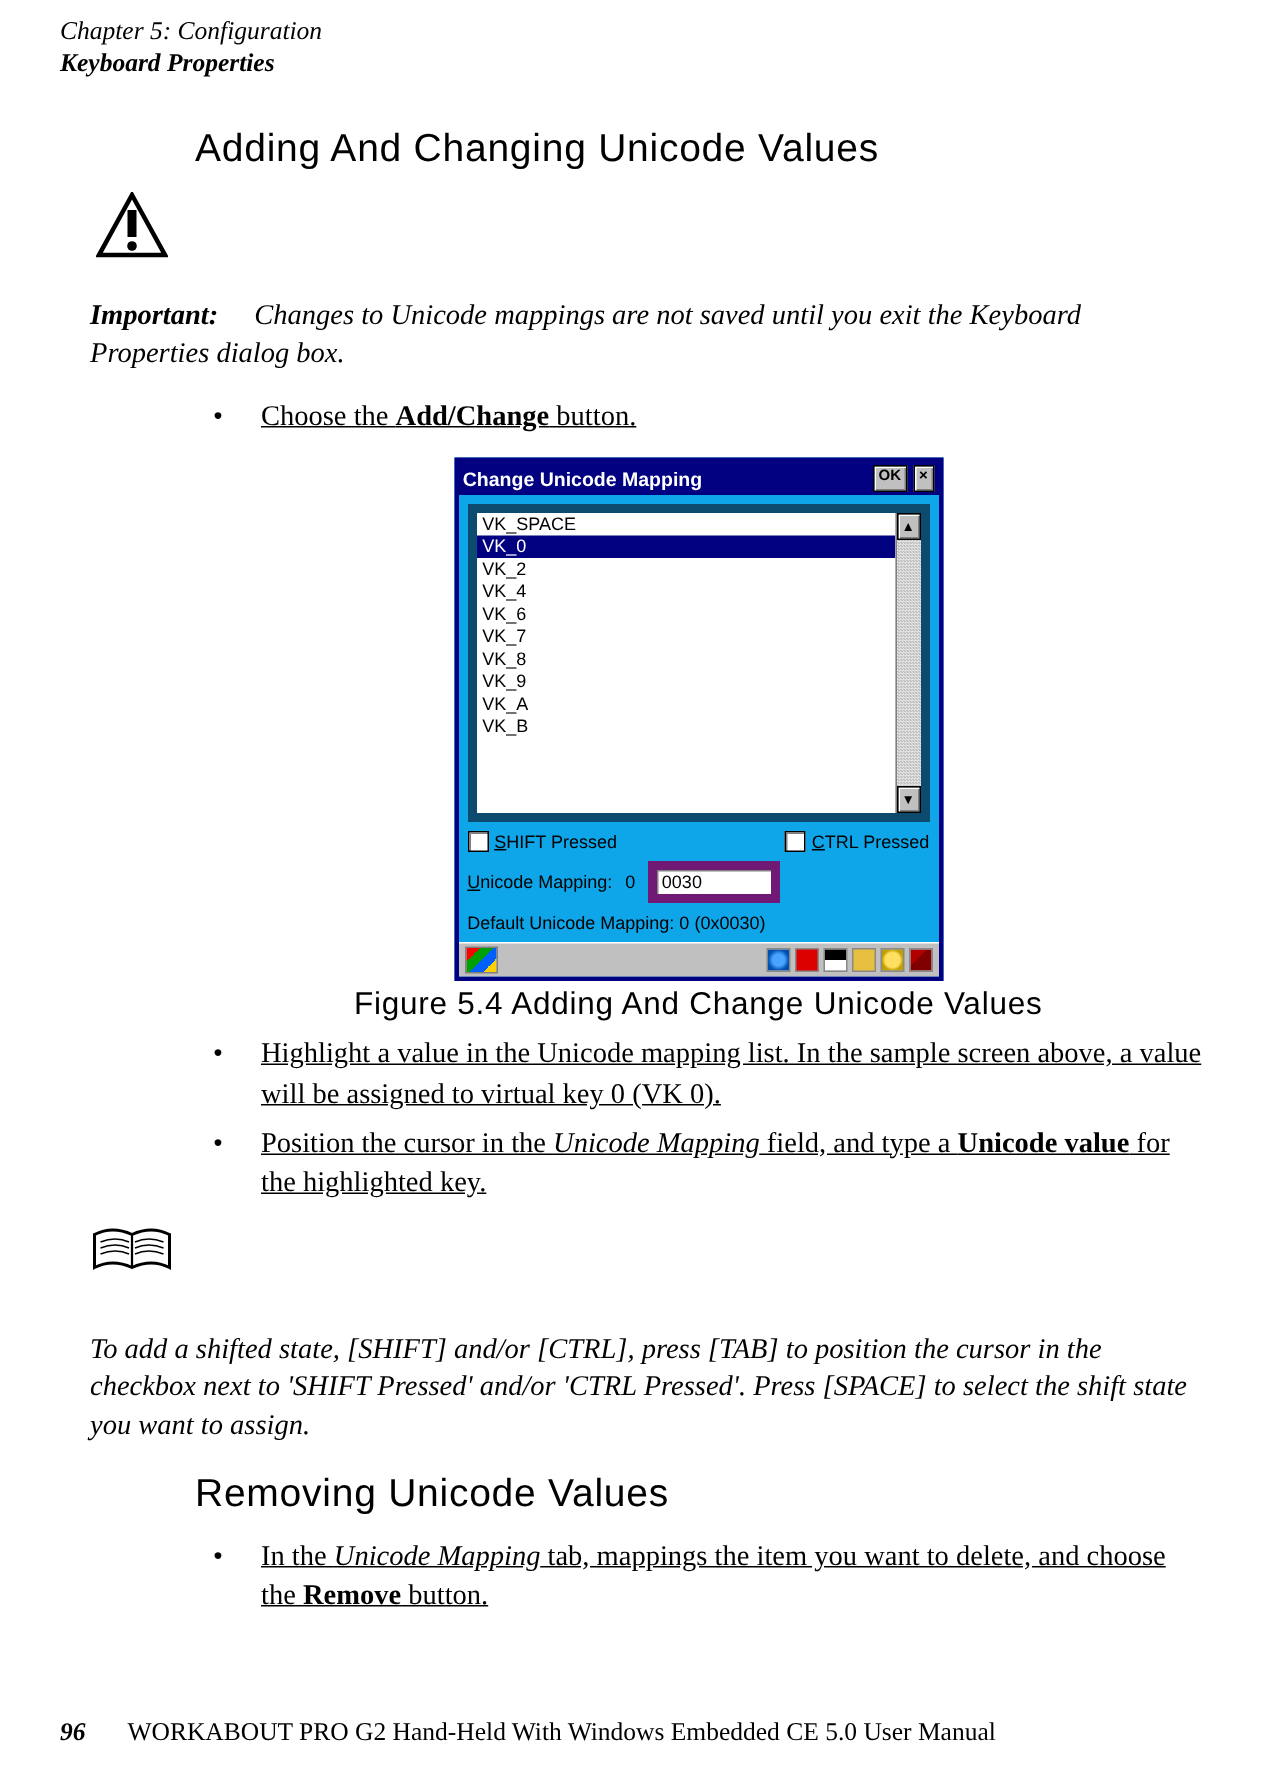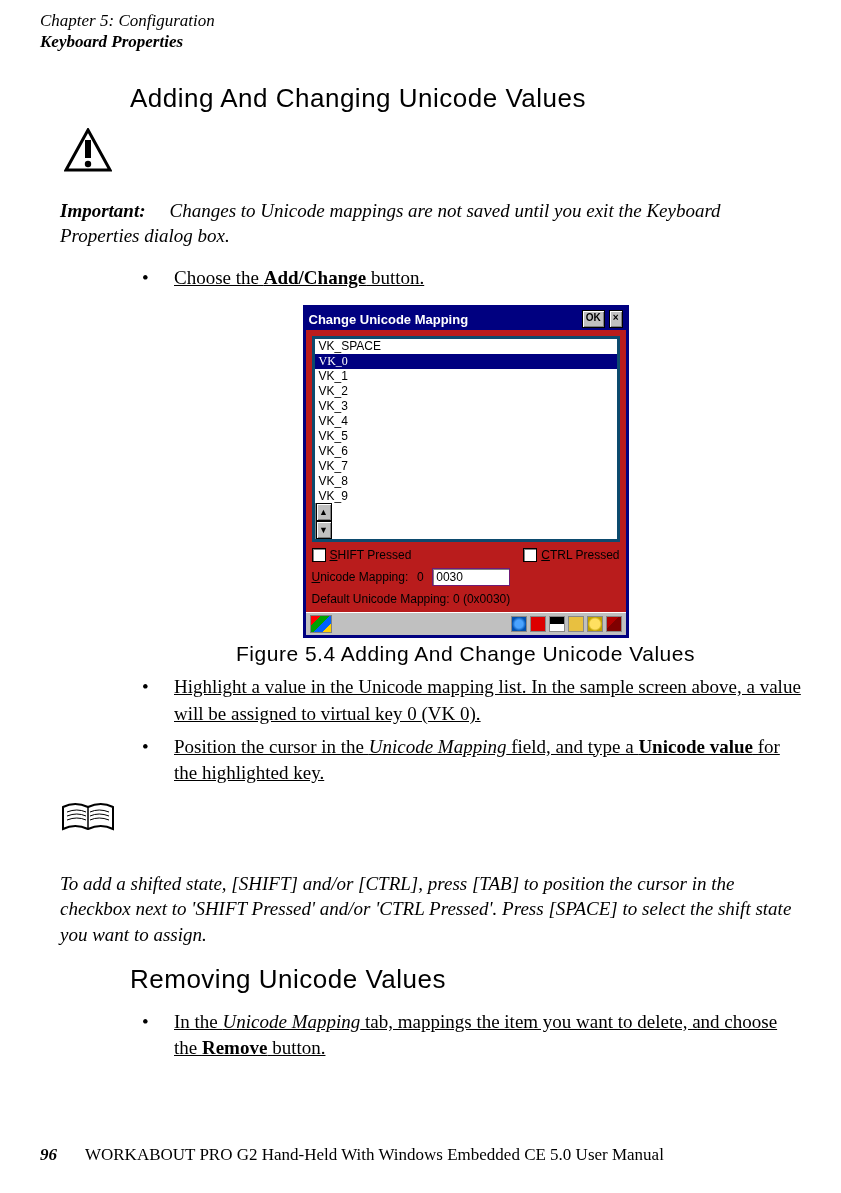--- a/index.html
+++ b/index.html
@@ -101,21 +101,21 @@
     margin: 4px 0 8px 0;
   }
   .screenshot-wrap {
     display: flex;
     justify-content: center;
     margin: 12px 0 2px 0;
   }
   
   .ce-window {
     border: 3px solid #000080;
-    background: #b91c1c;
+    background: #0ea5e9;
     width: 320px;
     font-family: Tahoma, Arial, sans-serif;
     font-size: 12px;
   }
   .ce-title {
     background: #000080;
     color: #fff;
     display: flex;
     align-items: center;
     padding: 2px 3px;
@@ -129,37 +129,36 @@
     box-shadow: inset 1px 1px 0 #fff, inset -1px -1px 0 #808080;
     font-size: 10px;
     font-weight: bold;
     padding: 0 3px;
     height: 16px;
     line-height: 14px;
   }
   .ce-body { padding: 6px; }
   .ce-list-wrap {
     display: flex;
-    border: 3px solid #0c4a6e;
+    border: 6px solid #0c4a6e;
     background: #fff;
     height: 200px;
-    flex-direction: column;
   }
   .ce-list {
     list-style: none;
     margin: 0;
     padding: 0;
     flex: 1;
     font-family: Tahoma, Arial, sans-serif;
     font-size: 12px;
     line-height: 15px;
     overflow: hidden;
   }
   .ce-list li { padding: 0 4px; white-space: nowrap; }
-  .ce-list li.selected { background: #000080; color: #fff; font-family: Liberation Serif, serif; }
+  .ce-list li.selected { background: #000080; color: #fff; }
   .ce-scroll {
     width: 16px;
     background: #c0c0c0;
     display: flex;
     flex-direction: column;
     border-left: 1px solid #808080;
   }
   .ce-scroll .arrow {
     height: 16px;
     border: 1px solid #000;
@@ -174,21 +173,21 @@
     display: inline-flex; align-items: center; gap: 4px;
   }
   .ce-check .box {
     width: 12px; height: 12px; border: 1px solid #000; background: #fff;
     box-shadow: inset 1px 1px 0 #808080;
   }
   .ce-check .lbl .ul { text-decoration: underline; }
   .ce-input {
     font-family: Tahoma, Arial, sans-serif;
     font-size: 12px;
-    border: 1px solid #701a75;
+    border: 6px solid #701a75;
     background: #fff;
     box-shadow: inset 1px 1px 0 #808080;
     padding: 1px 3px;
     width: 70px;
   }
   .ce-taskbar {
     background: #c0c0c0;
     border-top: 1px solid #fff;
     display: flex;
     align-items: center;
@@ -256,25 +255,22 @@
         <div class="ce-title">
           <span class="title-text">Change Unicode Mapping</span>
           <span class="ce-btn">OK</span>
           <span class="ce-btn">×</span>
         </div>
         <div class="ce-body">
           <div class="ce-list-wrap">
             <ul class="ce-list">
               <li>VK_SPACE</li>
               <li class="selected">VK_0</li>
-              <li>VK_1</li>
               <li>VK_2</li>
-              <li>VK_3</li>
               <li>VK_4</li>
-              <li>VK_5</li>
               <li>VK_6</li>
               <li>VK_7</li>
               <li>VK_8</li>
               <li>VK_9</li>
               <li>VK_A</li>
               <li>VK_B</li>
             </ul>
             <div class="ce-scroll">
               <div class="arrow">▲</div>
               <div class="track"></div>

